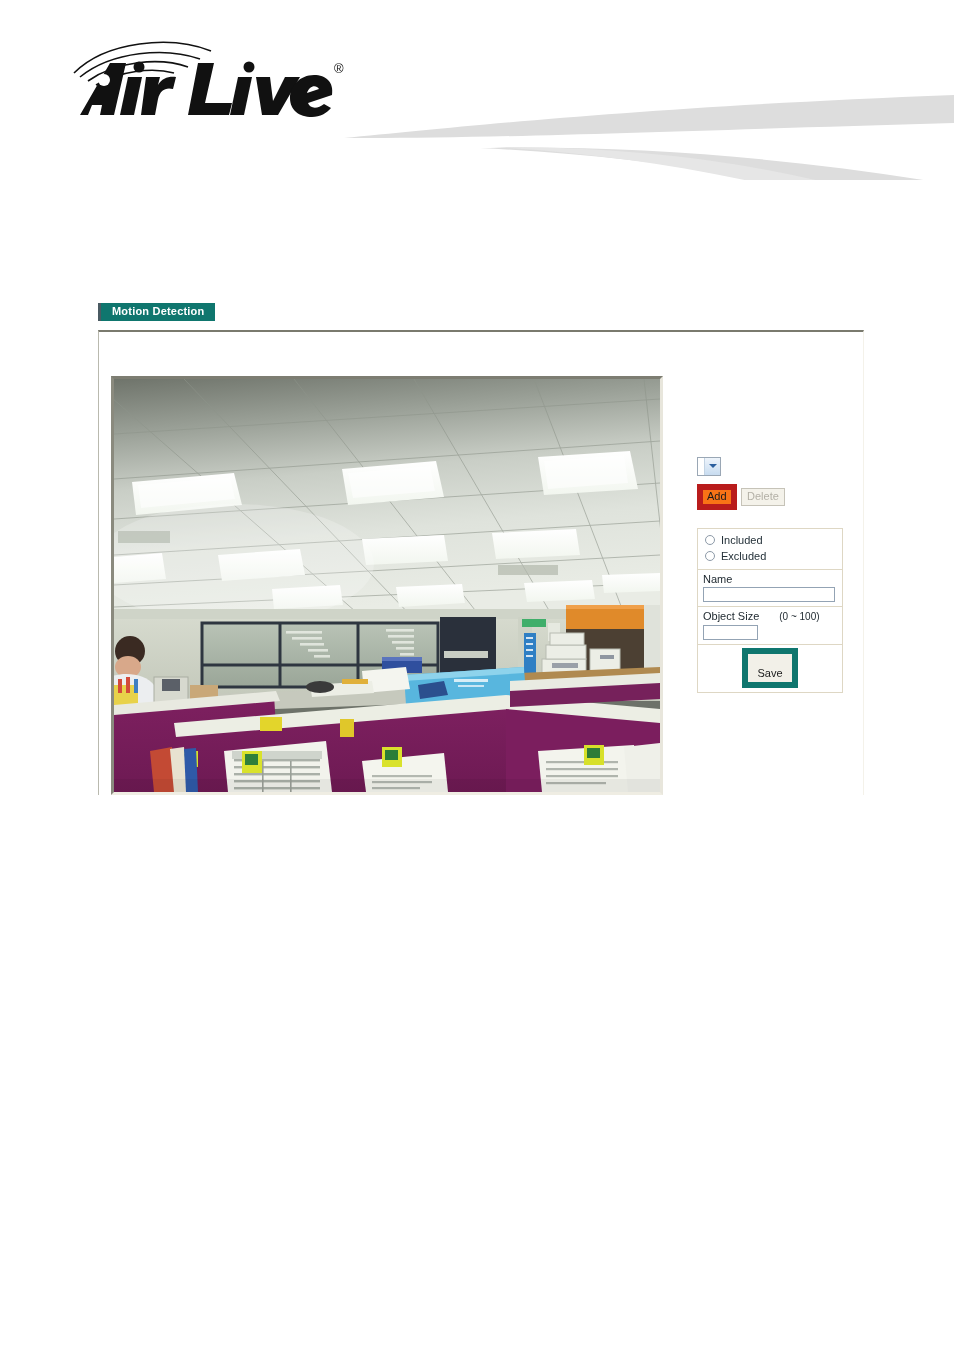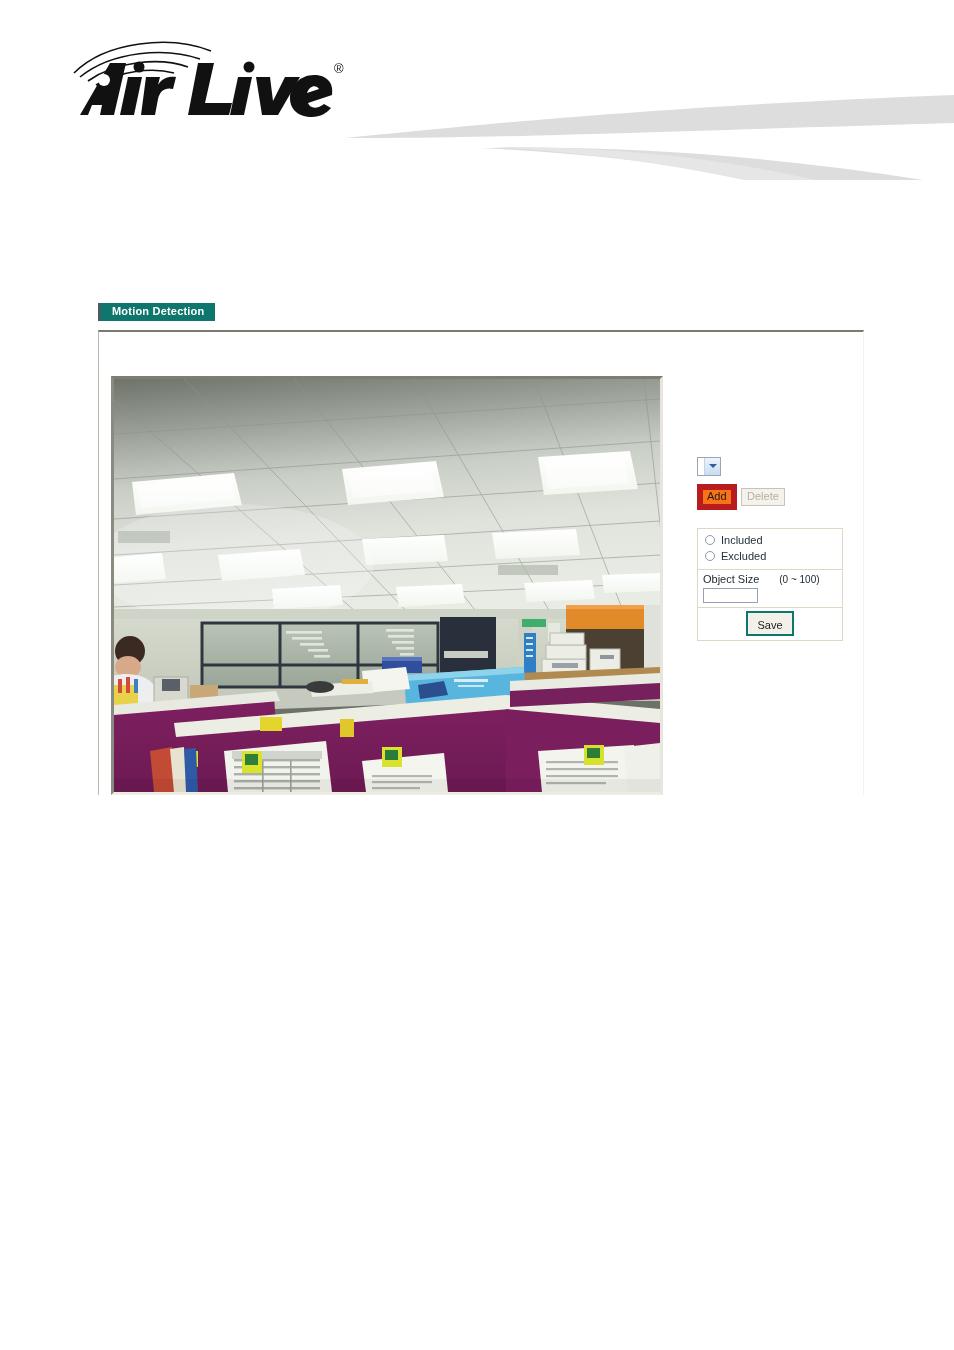--- a/index.html
+++ b/index.html
@@ -220,23 +220,23 @@
   .txt.wide { width: 132px; }
   .txt.narrow { width: 55px; }
 
   .save-sec {
     text-align: center;
     padding: 3px 4px 4px 4px;
   }
   .btn.save {
     min-width: 38px;
     text-align: center;
-    border: 2px solid #0f766e;
+    border: 6px solid #0f766e;
     background: #f2f0e8;
-    padding: 7px 9px 3px 9px;
+    padding: 14px 9px 3px 9px;
   }
 </style>
 </head>
 <body>
 
 <div class="header">
 
   <svg class="swoosh" viewBox="0 0 614 145" preserveAspectRatio="none">
     <path d="M4 103 C 120 92, 300 72, 614 60 L614 88 C 330 96, 140 104, 4 103 Z" fill="#dddddd"></path>
     <path d="M140 113 C 300 110, 460 124, 614 150 L614 175 C 430 140, 280 120, 140 113 Z" fill="#dddddd"></path>
@@ -517,20 +517,24 @@
         <div class="radio-line">
           <span class="radio"></span>
           <span class="radio-label">Included</span>
         </div>
         <div class="radio-line">
           <span class="radio"></span>
           <span class="radio-label">Excluded</span>
         </div>
       </div>
 
+      <div class="panel-sec">
+        <span class="field-label">Name</span>
+        <input class="txt wide" type="text" value="" placeholder="" style="">
+      </div>
 
       <div class="panel-sec">
         <span class="field-label">
           <span>Object Size</span><span class="range">(0 ~ 100)</span>
         </span>
         <input class="txt narrow" type="text" value="" placeholder="" style="">
       </div>
 
 
       <div class="panel-sec save-sec">

